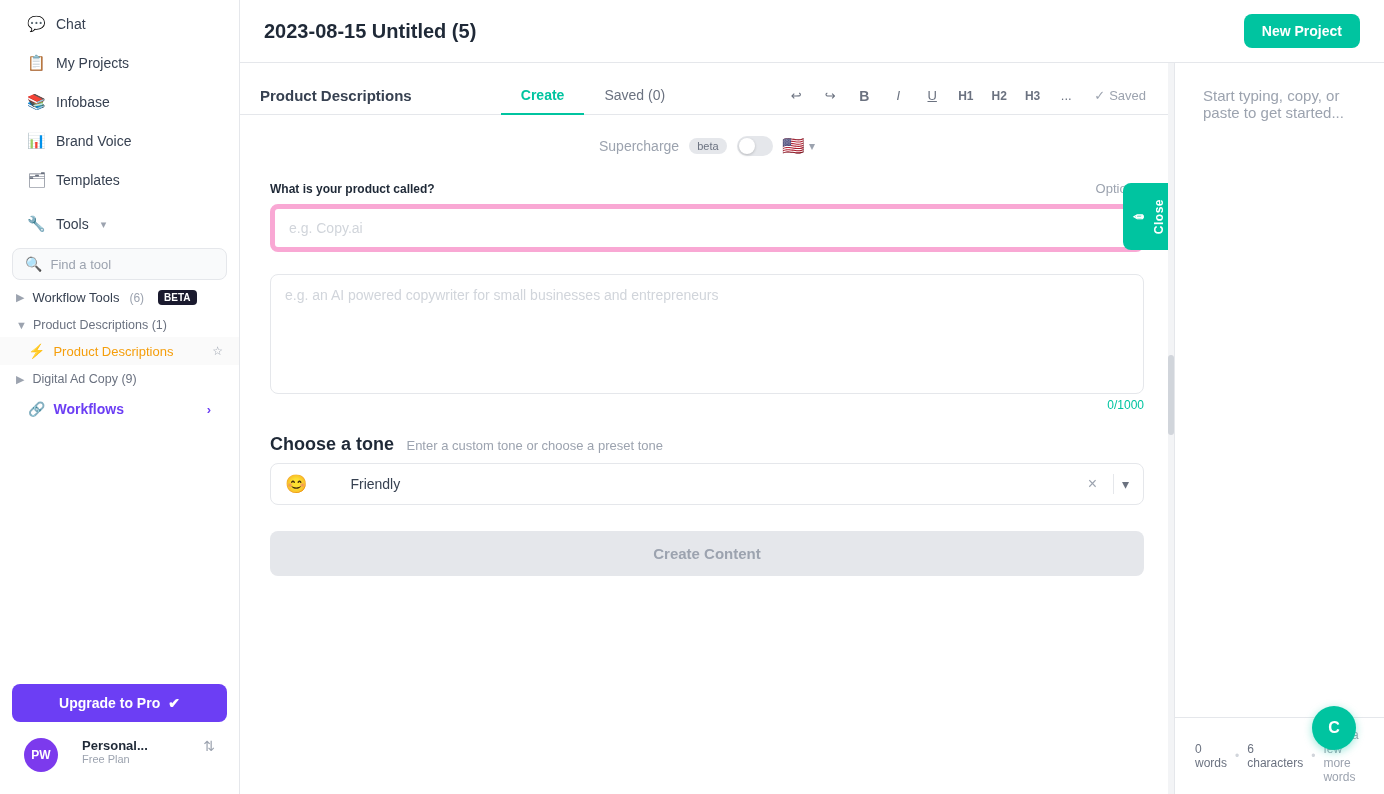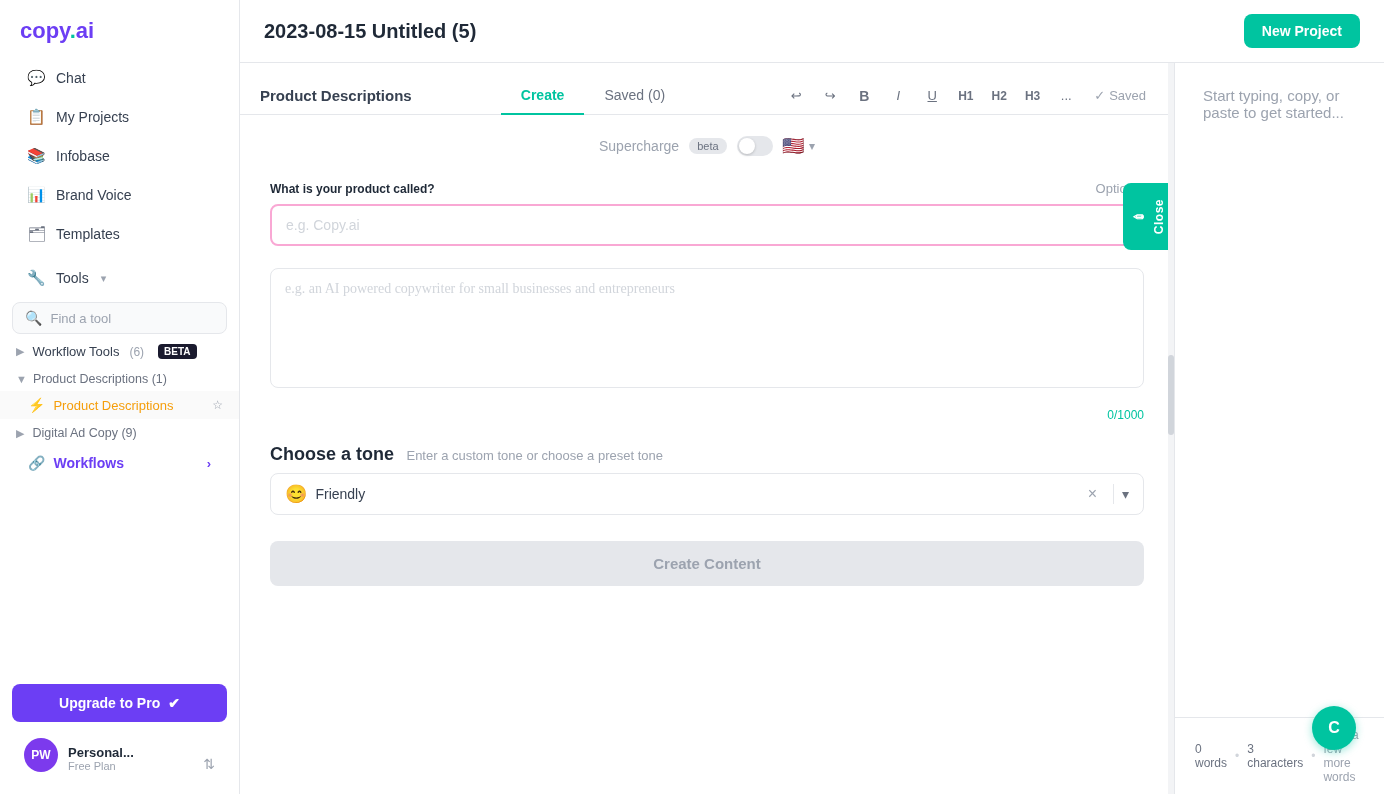--- a/index.html
+++ b/index.html
@@ -151,22 +151,22 @@
       font-weight: 600;
       cursor: pointer;
       display: flex;
       align-items: center;
       justify-content: center;
       gap: 8px;
     }
 
     .user-profile {
       display: flex;
-      align-items: flex-end;
-      gap: 10px;
+      align-items: flex-start;
+      gap: 24px;
       padding: 10px 12px;
       cursor: pointer;
       border-radius: 8px;
       margin-top: 6px;
     }
     .avatar {
       width: 34px;
       height: 34px;
       background: #7c3aed;
       border-radius: 50%;
@@ -382,48 +382,48 @@
       font-weight: 600;
       color: #1f2937;
     }
     .optional-text {
       font-size: 13px;
       color: #9ca3af;
     }
     .field-input {
       width: 100%;
       padding: 11px 14px;
-      border: 2px solid #f9a8d4;
+      border: 5px solid #f9a8d4;
       border-radius: 8px;
       font-size: 14px;
       color: #374151;
       outline: none;
       background: #fff;
     }
     .field-input::placeholder { color: #d1d5db; }
 
     .field-textarea {
       width: 100%;
       padding: 12px 14px;
       border: 1px solid #e5e7eb;
       border-radius: 8px;
       font-size: 14px;
       color: #374151;
       outline: none;
       background: #fff;
       resize: none;
       height: 120px;
-      font-family: Liberation Serif, serif;
+      font-family: Liberation Sans, sans-serif;
     }
     .field-textarea::placeholder { color: #d1d5db; }
     .char-count {
       text-align: right;
       font-size: 12px;
       color: #00c4a0;
-      margin-top: 16px;
+      margin-top: 0;
     }
 
     .tone-section { margin-bottom: 22px; }
     .tone-label {
       font-size: 18px;
       font-weight: 600;
       color: #1f2937;
       margin-bottom: 20px;
     }
     .tone-hint {
@@ -436,21 +436,21 @@
       display: flex;
       align-items: center;
       border: 1px solid #e5e7eb;
       border-radius: 8px;
       padding: 9px 14px;
       margin-top: 8px;
       cursor: pointer;
       background: #fff;
     }
     .tone-emoji { font-size: 18px; margin-right: 8px; }
-    .tone-value { font-size: 14px; color: #374151; flex: 1; }
+    .tone-value { font-size: 14px; color: #374151; flex: 1; margin-left: 35px; }
     .tone-clear { color: #9ca3af; font-size: 16px; margin-right: 8px; cursor: pointer; }
     .tone-chevron { color: #6b7280; font-size: 14px; margin-left: auto; }
     .tone-divider { width: 1px; height: 20px; background: #e5e7eb; margin: 0 8px; }
 
     .create-btn {
       width: 100%;
       padding: 14px;
       background: #e5e7eb;
       color: #9ca3af;
       border: none;
@@ -535,25 +535,20 @@
       background: transparent;
       border: none;
       cursor: pointer;
       border-radius: 3px;
     }
   </style>
 </head>
 <body>
 
 <div class="sidebar">
-  <div class="logo-area">
-    <div class="logo">
-      <span>copy</span><span class="dot">.</span><span style="color:#6c3ef4">ai</span>
-    </div>
-  </div>
 
   <div class="sidebar-section">
     <div class="nav-item">
       <span class="nav-icon">💬</span>
       <span>Chat</span>
     </div>
     <div class="nav-item">
       <span class="nav-icon">📋</span>
       <span>My Projects</span>
     </div>
@@ -730,20 +725,20 @@
         <span class="editor-placeholder">Start typing, copy, or paste to get started...</span>
       </div>
 
       <div class="fab-btn">
         <span style="font-size:16px;font-weight:700;">C</span>
       </div>
 
       <div class="editor-bottom">
         <span class="editor-stat">0 words</span>
         <span class="dot-sep">•</span>
-        <span class="editor-stat">3 characters</span>
+        <span class="editor-stat">6 characters</span>
         <span class="dot-sep">•</span>
         <span>write a few more words</span>
       </div>
     </div>
 
   </div>
 </div>
 
 </body></html>

